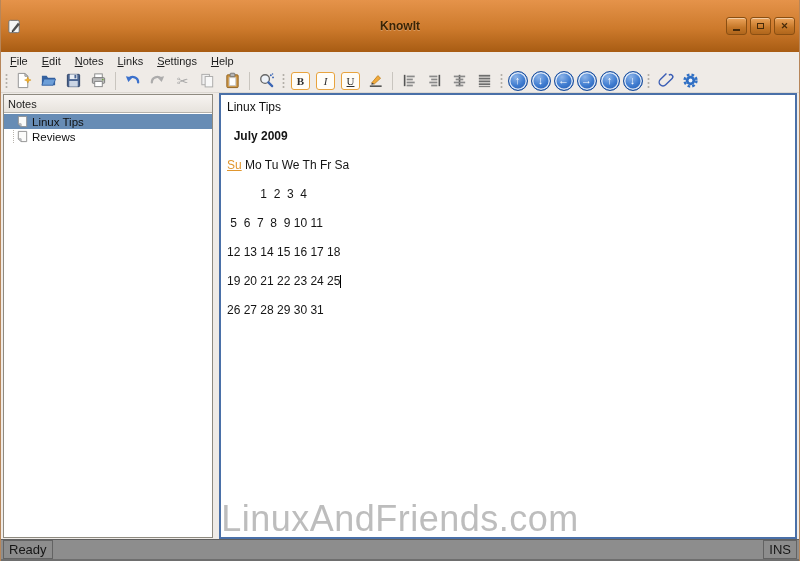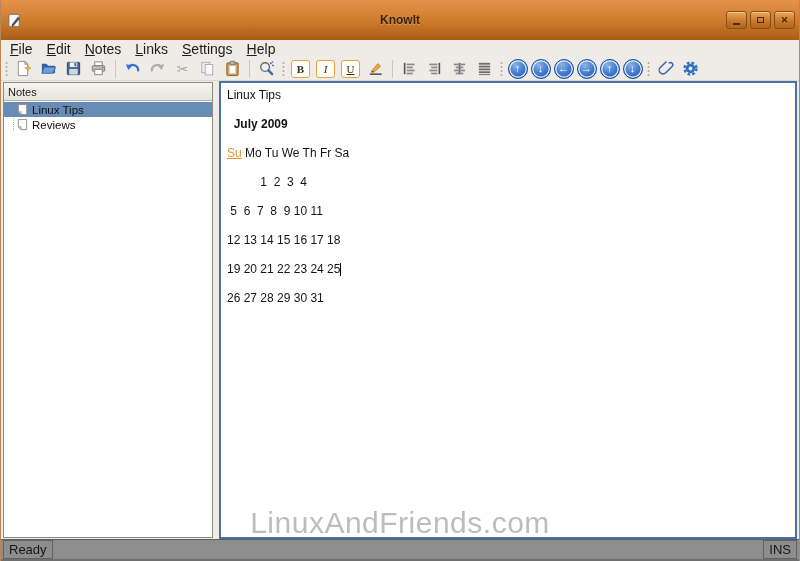--- a/index.html
+++ b/index.html
@@ -2,35 +2,35 @@
 <html><head>
 <meta charset="utf-8">
 <style>
   html,body{margin:0;padding:0;}
   body{width:800px;height:561px;overflow:hidden;font-family:"Liberation Sans",sans-serif;
        -webkit-font-smoothing:antialiased;}
   .window{width:800px;height:561px;display:flex;flex-direction:column;background:#efebe7;
           box-sizing:border-box;border-left:1px solid #b7865a;border-right:1px solid #b7865a;}
   
   .titlebar{height:22px;flex:0 0 22px;background:linear-gradient(#e5934a,#cd7a2c 55%,#a85c13);
-            display:flex;align-items:center;padding:9px 4px;position:relative;}
+            display:flex;align-items:center;padding:15px 4px;position:relative;}
   .titlebar .app-icon{width:17px;height:17px;margin-left:1px;}
   .title-text{position:absolute;left:0;right:0;text-align:center;font-size:12px;font-weight:bold;
               color:#3a2405;text-shadow:0 1px 0 rgba(255,255,255,.25);}
   .win-controls{margin-left:auto;display:flex;gap:3px;z-index:2;}
   .winbtn{width:19px;height:16px;border:1px solid #8a4f12;border-radius:3px;
           background:linear-gradient(#eda55c,#c57728 60%,#b0661c);
           box-shadow:inset 0 1px 0 rgba(255,255,255,.45);display:flex;align-items:center;
           justify-content:center;color:#472a09;font-size:9px;font-weight:bold;line-height:1;}
   .wg{display:inline-block;}
   .wg.min{width:7px;height:2px;background:#472a09;margin-top:7px;}
   .wg.max{width:7px;height:6px;border:1.5px solid #472a09;box-sizing:border-box;}
   
   .menubar{height:17px;flex:0 0 17px;display:flex;align-items:center;background:#efebe7;
-           font-size:14px;color:#1d1d1d;padding-left:2px;}
+           font-size:11px;color:#1d1d1d;padding-left:2px;}
   .menu-item{padding:1px 7px;cursor:default;}
   
   .toolbar{height:23px;flex:0 0 23px;display:flex;align-items:center;background:#efebe7;
            border-bottom:1px solid #dcd8d2;padding-left:1px;}
   .grip{width:5px;height:17px;margin:0 2px;
         background-image:radial-gradient(#b3afa8 1px,transparent 1.1px);
         background-size:3px 4px;background-position:1px 1px;background-repeat:repeat-y;}
   .tsep{width:1px;height:18px;background:#c9c5bf;margin:0 4px;}
   .tbtn{width:23px;height:22px;display:flex;align-items:center;justify-content:center;
         background:transparent;border:none;padding:0;margin:0 1px;}
@@ -69,21 +69,21 @@
   .ed-line.bold{font-weight:bold;}
   .su{color:#e0962e;text-decoration:underline;}
   .caret{display:inline-block;width:1px;height:13px;background:#000;vertical-align:text-bottom;}
   
   .statusbar{height:22px;flex:0 0 22px;background:#8d8d8d;border-top:1px solid #5f5f5f;
              border-bottom:2px solid #6e6e6e;display:flex;align-items:center;box-sizing:border-box;
              font-size:13px;color:#161616;padding:0 2px;}
   .status-box{border:1px solid #636363;padding:1px 5px;background:#8d8d8d;}
   .status-spacer{flex:1;}
   .watermark{position:absolute;left:50%;transform:translateX(-50%);bottom:-1px;z-index:9;
-             font-size:30px;color:rgba(178,178,178,.85);letter-spacing:.5px;pointer-events:none;}
+             font-size:36px;color:rgba(178,178,178,.85);letter-spacing:.5px;pointer-events:none;}
 </style>
 </head>
 <body>
 
 <div class="window">
 
   <div class="titlebar">
     <span class="app-icon">
       <svg viewBox="0 0 18 18">
           <rect x="3" y="2.5" width="11" height="13" rx="1.5" fill="#f6f6f4" stroke="#6e6e6e"></rect>

